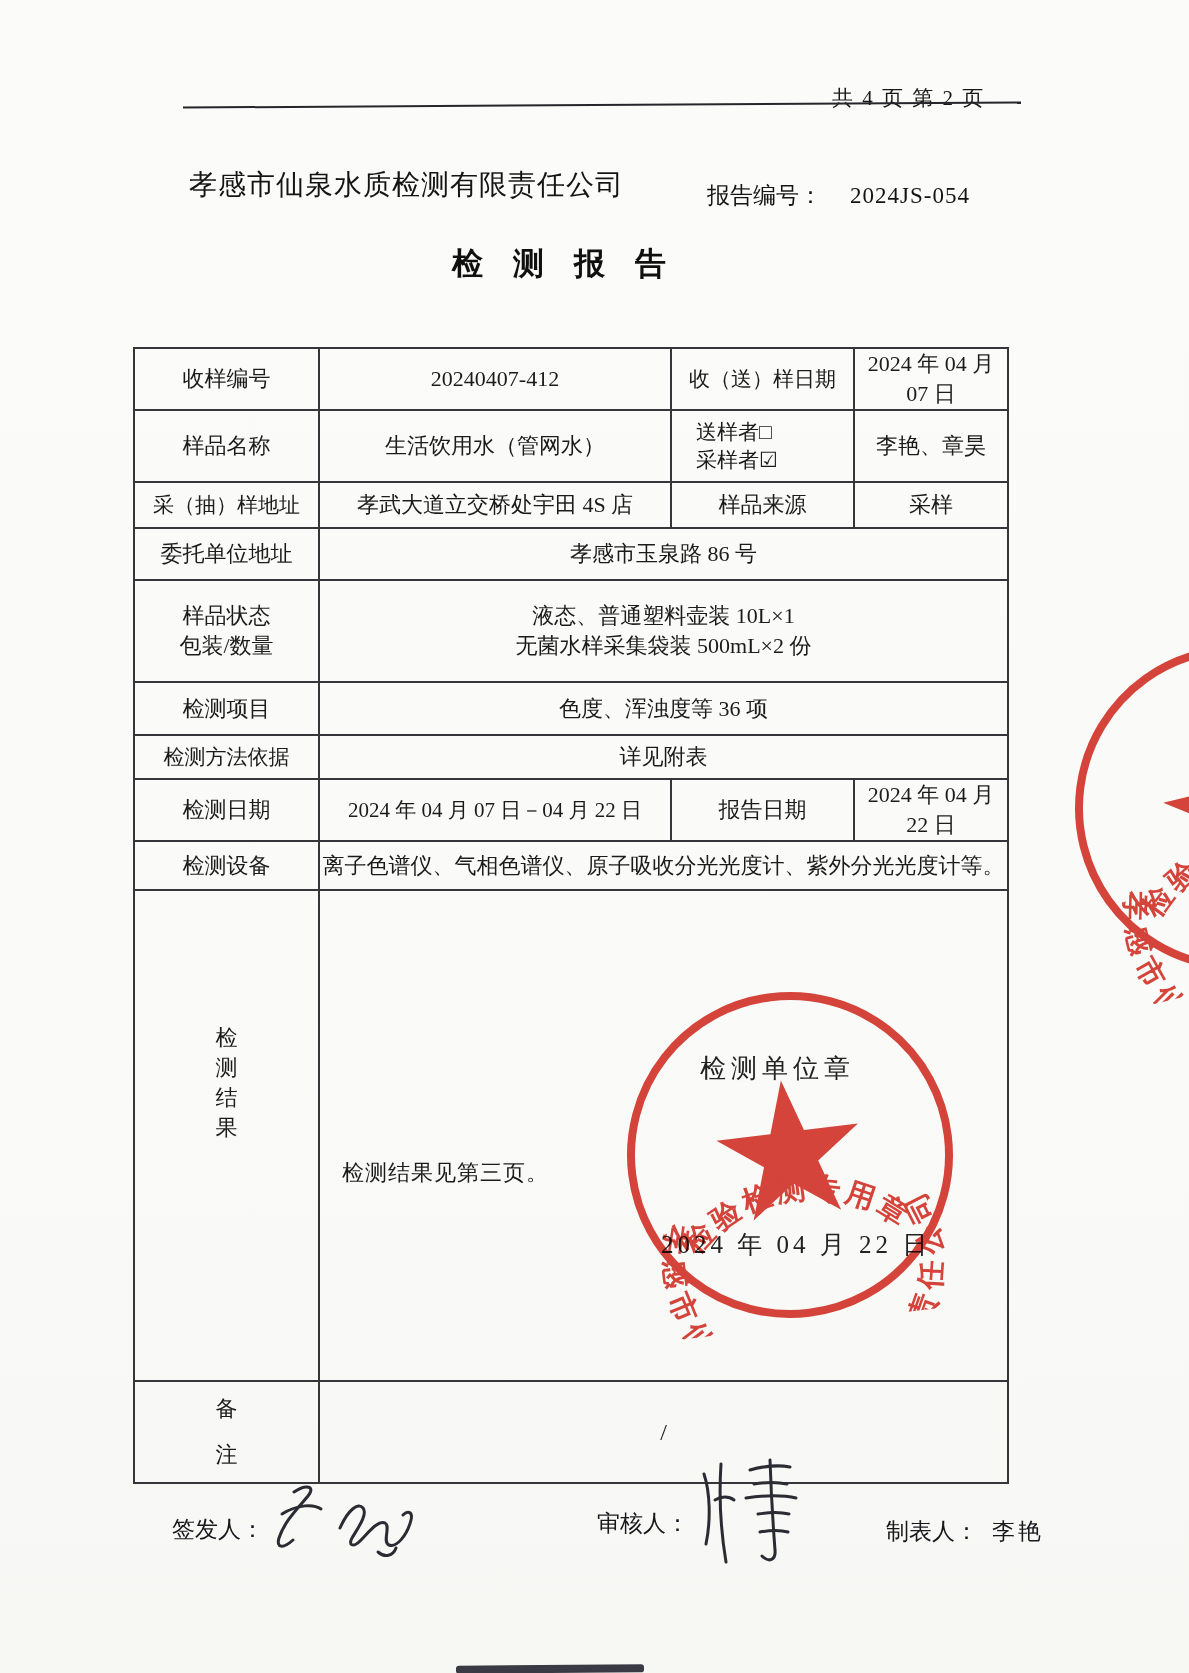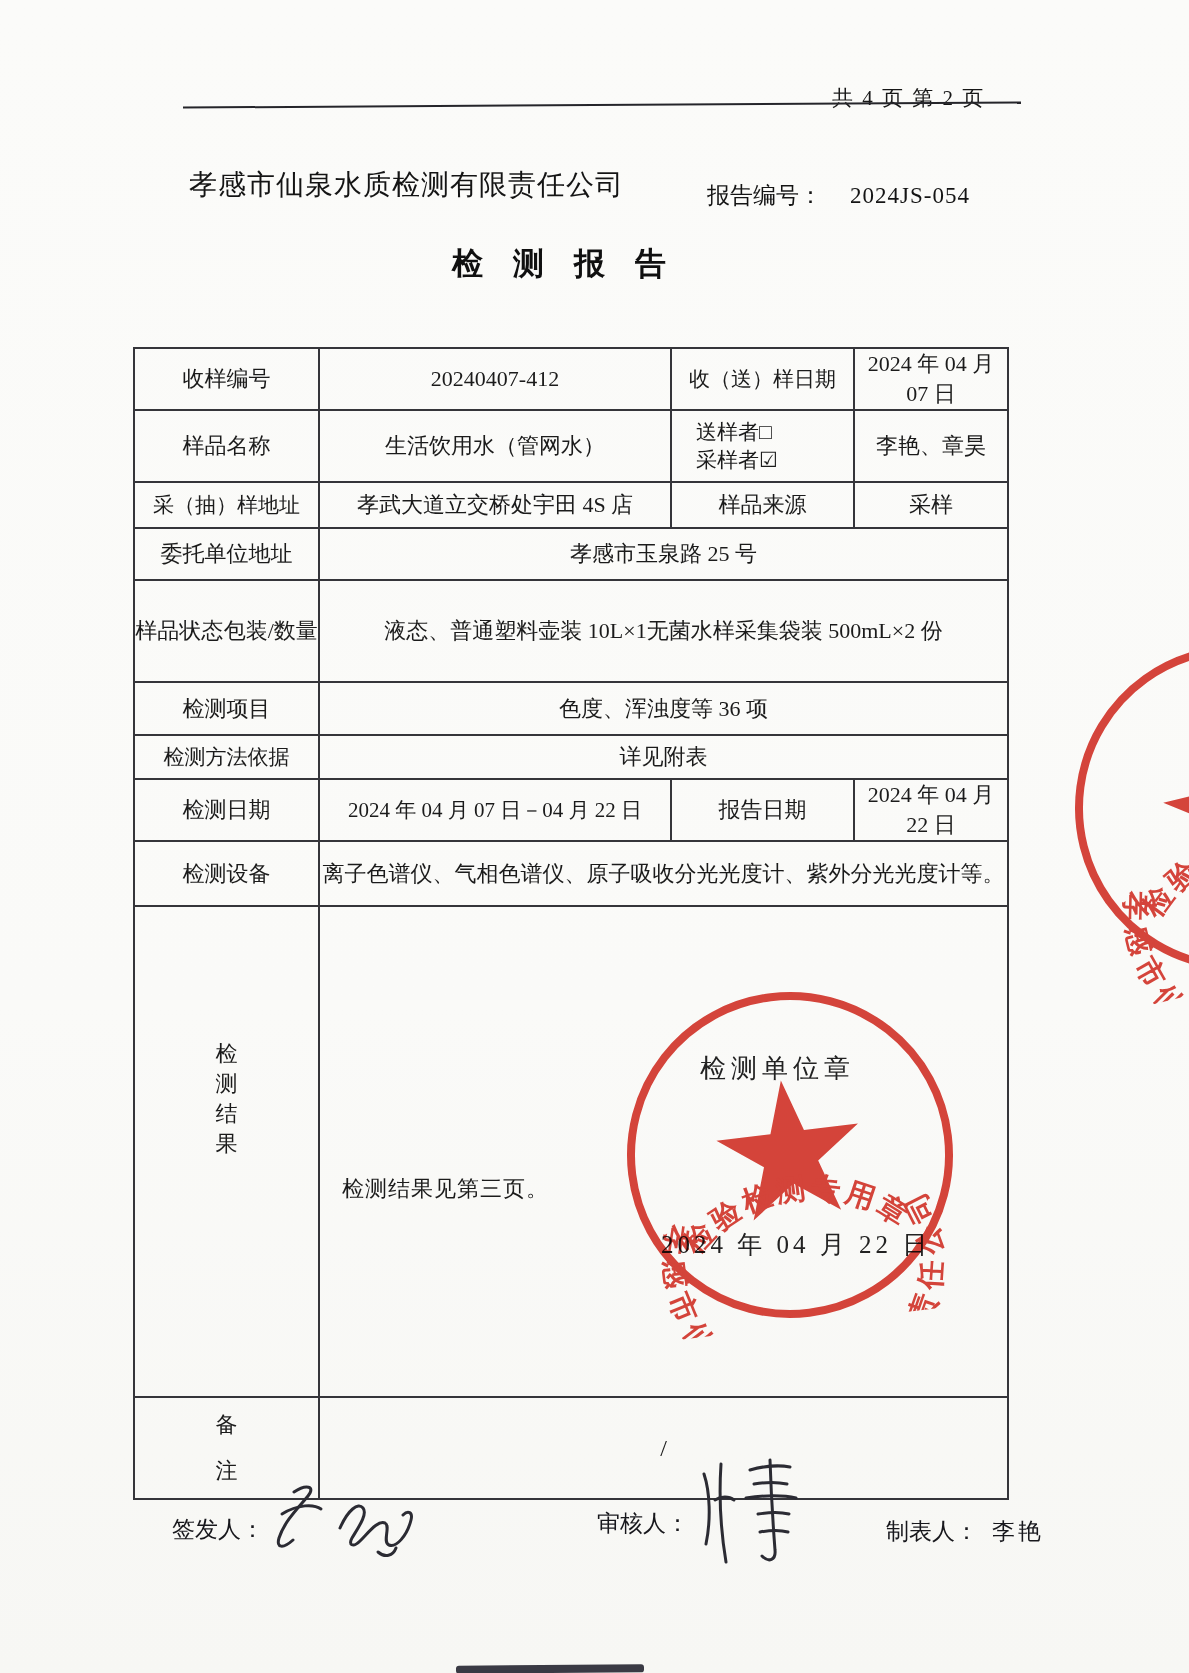--- a/index.html
+++ b/index.html
@@ -18,21 +18,21 @@
   .top-rule{position:absolute;left:183px;top:104px;width:838px;height:2px;background:#25252a;transform:rotate(-0.35deg);}
   .company-name{position:absolute;left:189px;top:166px;font-size:28px;letter-spacing:1px;color:#141414;}
   .report-no{position:absolute;left:707px;top:180px;font-size:23px;color:#141414;}
   .report-no .num{margin-left:28px;letter-spacing:1px;}
   .doc-title{position:absolute;left:452px;top:243px;font-size:31px;font-weight:bold;letter-spacing:30px;color:#101010;white-space:nowrap;}
   
   table.report{position:absolute;left:133px;top:347px;width:874px;border-collapse:collapse;table-layout:fixed;}
   table.report td{border:2px solid #35353a;text-align:center;vertical-align:middle;font-size:22px;color:#1b1b1b;padding:0;overflow:hidden;}
   td.small-date{font-size:20px;}
   td.left{text-align:left;padding-left:7px;font-size:22px;letter-spacing:0;}
-  .two-line{display:flex;justify-content:space-around;height:100%;}
+  .two-line{display:flex;flex-direction:column;justify-content:space-around;height:100%;}
   .chk-cell{display:flex;flex-direction:column;justify-content:space-around;align-items:flex-start;height:100%;padding-left:24px;font-size:21px;}
   .vlabel{display:flex;flex-direction:column;align-items:center;height:100%;box-sizing:border-box;}
   .vlabel-result{justify-content:space-between;padding:30px 0 135px 0;}
   .vlabel-remark{justify-content:center;gap:16px;}
   td.result-cell{position:relative;}
   .result-inner{position:relative;width:100%;height:100%;}
   .result-note{position:absolute;left:22px;top:22px;font-size:22px;letter-spacing:1px;}
   .remark-slash{font-size:24px;}
   
   .seal-label{position:absolute;left:700px;top:1051px;font-size:26px;letter-spacing:5px;color:#222;}
@@ -91,21 +91,21 @@
       <td>李艳、章昊</td>
     </tr>
     <tr style="height:46px">
       <td style="font-size:21px">采（抽）样地址</td>
       <td>孝武大道立交桥处宇田 4S 店</td>
       <td>样品来源</td>
       <td>采样</td>
     </tr>
     <tr style="height:52px">
       <td>委托单位地址</td>
-      <td colspan="3">孝感市玉泉路 25 号</td>
+      <td colspan="3">孝感市玉泉路 86 号</td>
     </tr>
     <tr style="height:102px">
       <td>
         <div class="two-line" style="padding:14px 0;">
           <span>样品状态</span>
           <span>包装/数量</span>
         </div>
       </td>
       <td colspan="3">
         <div class="two-line" style="padding:10px 0;justify-content:center;">
@@ -121,21 +121,21 @@
     <tr style="height:44px">
       <td style="font-size:21px">检测方法依据</td>
       <td colspan="3">详见附表</td>
     </tr>
     <tr style="height:55px">
       <td>检测日期</td>
       <td style="font-size:21px">2024 年 04 月 07 日－04 月 22 日</td>
       <td>报告日期</td>
       <td class="small-date">2024 年 04 月 22 日</td>
     </tr>
-    <tr style="height:65px">
+    <tr style="height:49px">
       <td>检测设备</td>
       <td colspan="3" class="left">离子色谱仪、气相色谱仪、原子吸收分光光度计、紫外分光光度计等。</td>
     </tr>
     <tr style="height:491px">
       <td>
         <div class="vlabel vlabel-result">
           <span>检</span>
           <span>测</span>
           <span>结</span>
           <span>果</span>

